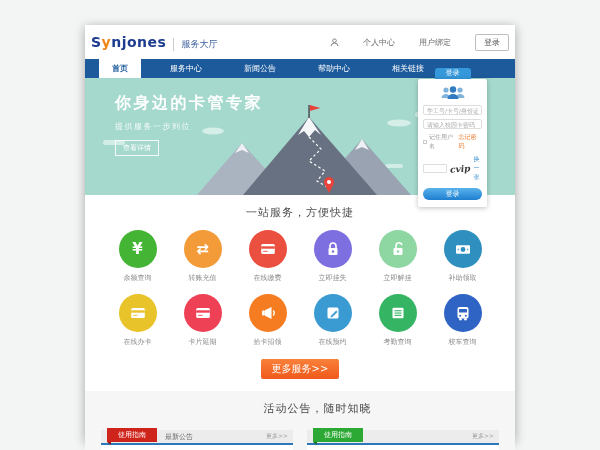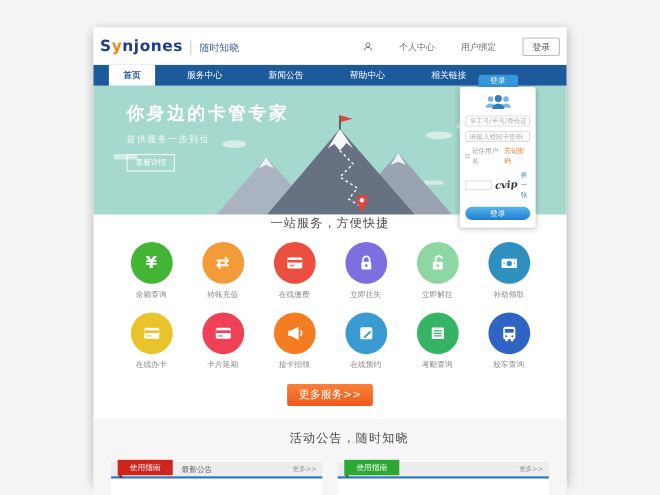--- a/index.html
+++ b/index.html
@@ -47,21 +47,21 @@
   .lp-row { display:flex; align-items:center; font-size:6px; color:#999; margin-bottom:4px; }
   .lp-check { width:4px; height:4px; border:1px solid #ccc; margin-right:2px; flex:none; cursor:pointer; }
   .forgot { color:#e87a2a; margin-left:auto; cursor:pointer; }
   .lp-captcha { display:flex; align-items:center; gap:3px; margin-bottom:6px; }
   .captcha-input { width:24px; height:9px; border:1px solid #ddd; border-radius:1px; font-size:6px; padding:0 2px; font-family:inherit; }
   .captcha-word { font-family:"DejaVu Serif","Liberation Serif",serif; font-style:italic; font-size:9px; font-weight:bold; color:#3a3a3a; transform:rotate(-4deg); cursor:pointer; }
   .refresh-link { color:#3a8fd0; font-size:6px; cursor:pointer; }
   .lp-submit { display:block; width:100%; height:12px; border:none; border-radius:7px; background:linear-gradient(#58b2eb,#1f7fd0); color:#fff; font-size:7px; cursor:pointer; font-family:inherit; }
 
   
-  .services { text-align:center; }
+  .services { text-align:center; padding-top:10px; }
   .sec-title { font-size:11px; color:#4a4a4a; letter-spacing:1px; }
   .grid { display:grid; grid-template-columns:repeat(6,1fr); row-gap:11px; margin:10px 20px 0; }
   .cell { cursor:pointer; }
   .circle { width:38px; height:38px; border-radius:50%; margin:0 auto; display:flex; align-items:center; justify-content:center; }
   .circle .glyph { color:#fff; font-size:15px; font-weight:bold; line-height:1; }
   .circle svg { width:20px; height:20px; }
   .cell-label { font-size:7px; color:#8a8a8a; margin-top:5px; }
   .more-btn { display:inline-block; margin:12px auto 0; background:linear-gradient(#f9813a,#f0591c); color:#fff; font-size:10px; padding:3px 11px; border-radius:2px; border:none; cursor:pointer; font-family:inherit; }
 
   
@@ -80,21 +80,21 @@
   .panel-content { background:#fff; border-top:2px solid #2e77bb; height:22px; }
 </style>
 </head>
 <body>
 
 <div class="page">
 
   <div class="hd">
     <div class="hd-left">
       <span class="logo"><span>S</span><span class="y">y</span><span>njones</span></span>
-      <span class="tagline">随时知晓</span>
+      <span class="tagline">服务大厅</span>
     </div>
     <div class="hd-right">
       <svg class="icon-user" viewBox="0 0 10 10">
           <circle cx="5" cy="3" r="2" fill="none" stroke="#777" stroke-width="1"></circle>
           <path d="M1.2 9 a3.8 3.4 0 0 1 7.6 0" fill="none" stroke="#777" stroke-width="1"></path>
         </svg>
       <span>个人中心</span>
       <span>用户绑定</span>
       <button class="login-btn">登录</button>
     </div>

